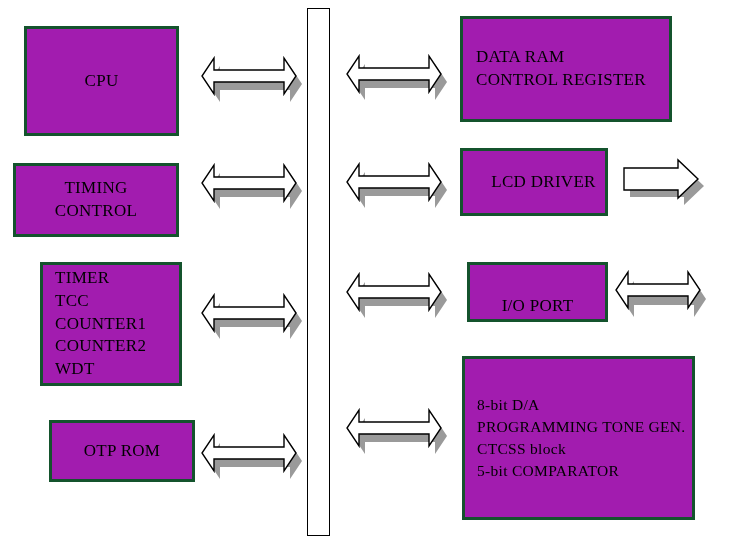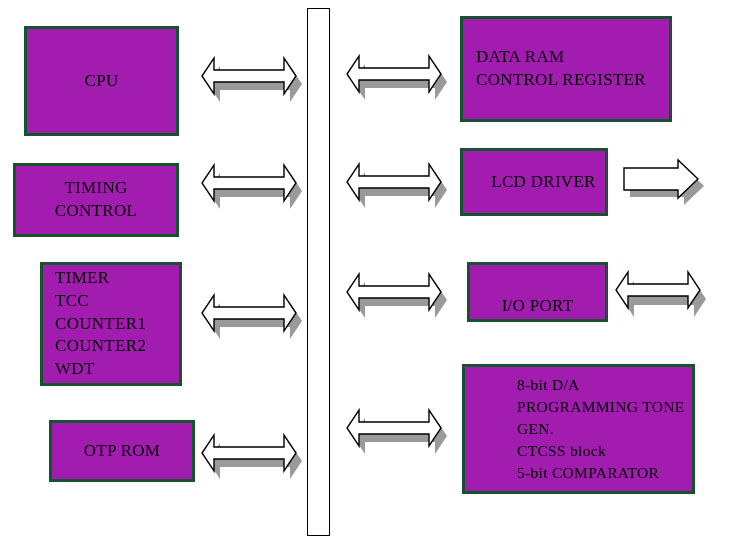--- a/index.html
+++ b/index.html
@@ -90,21 +90,21 @@
   </div>
 
   <div class="box center-text" style="left:460px; top:148px; width:148px; height:68px;padding-left:19px;">
     <div class="box-label" style="width:100%;">LCD DRIVER</div>
   </div>
 
   <div class="box center-text" style="left:467px; top:262px; width:141px; height:60px;">
     <div class="box-label" style="width:100%;margin-top:29px;">I/O PORT</div>
   </div>
 
-  <div class="box left-text" style="left:462px; top:364px; width:233px; height:130px;padding-left:40px;">
+  <div class="box left-text" style="left:462px; top:356px; width:233px; height:164px;">
     <div class="box-label small" style="padding-left:12px;">8-bit D/A
 PROGRAMMING TONE GEN.
 CTCSS block
 5-bit COMPARATOR</div>
   </div>
 
   <div class="arrow" style="left:200px; top:48px;">
     <svg width="98" height="54" viewBox="0 0 98 54">
       <path d="M14 34 L14 46 L2 28 L14 10 L14 22 L84 22 L84 10 L96 28 L84 46 L84 34 Z" fill="#9a9a9a" stroke="none" transform="translate(6,8)"></path>
       <path d="M14 34 L14 46 L2 28 L14 10 L14 22 L84 22 L84 10 L96 28 L84 46 L84 34 Z" fill="#ffffff" stroke="#000000" stroke-width="1.4"></path>

